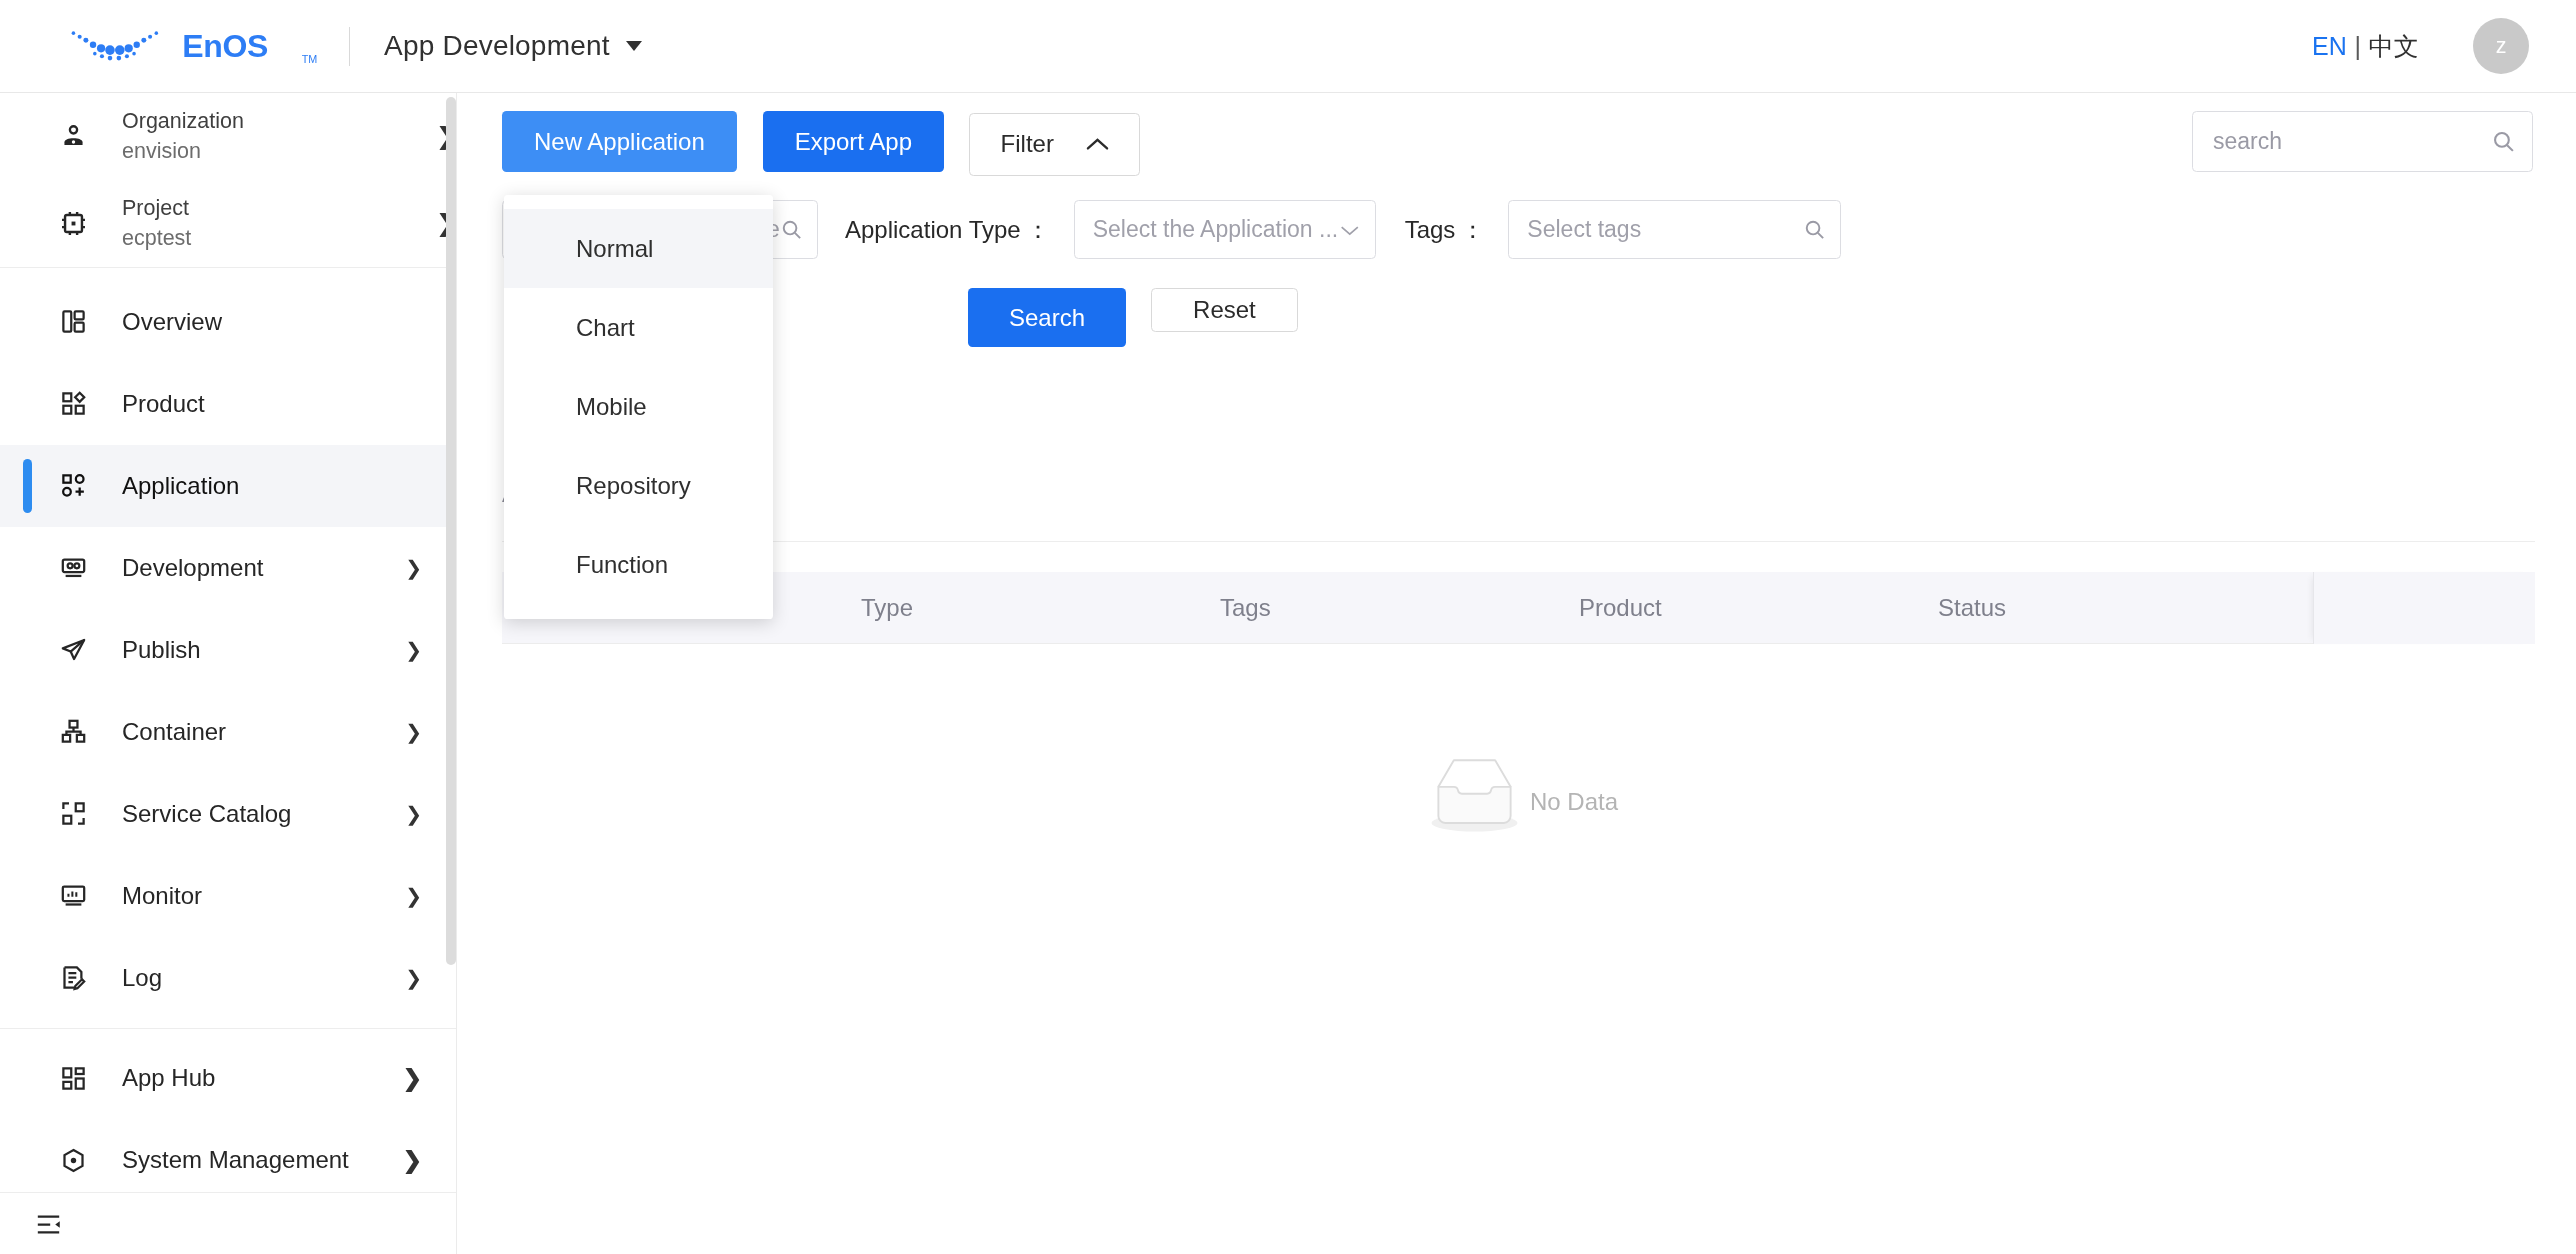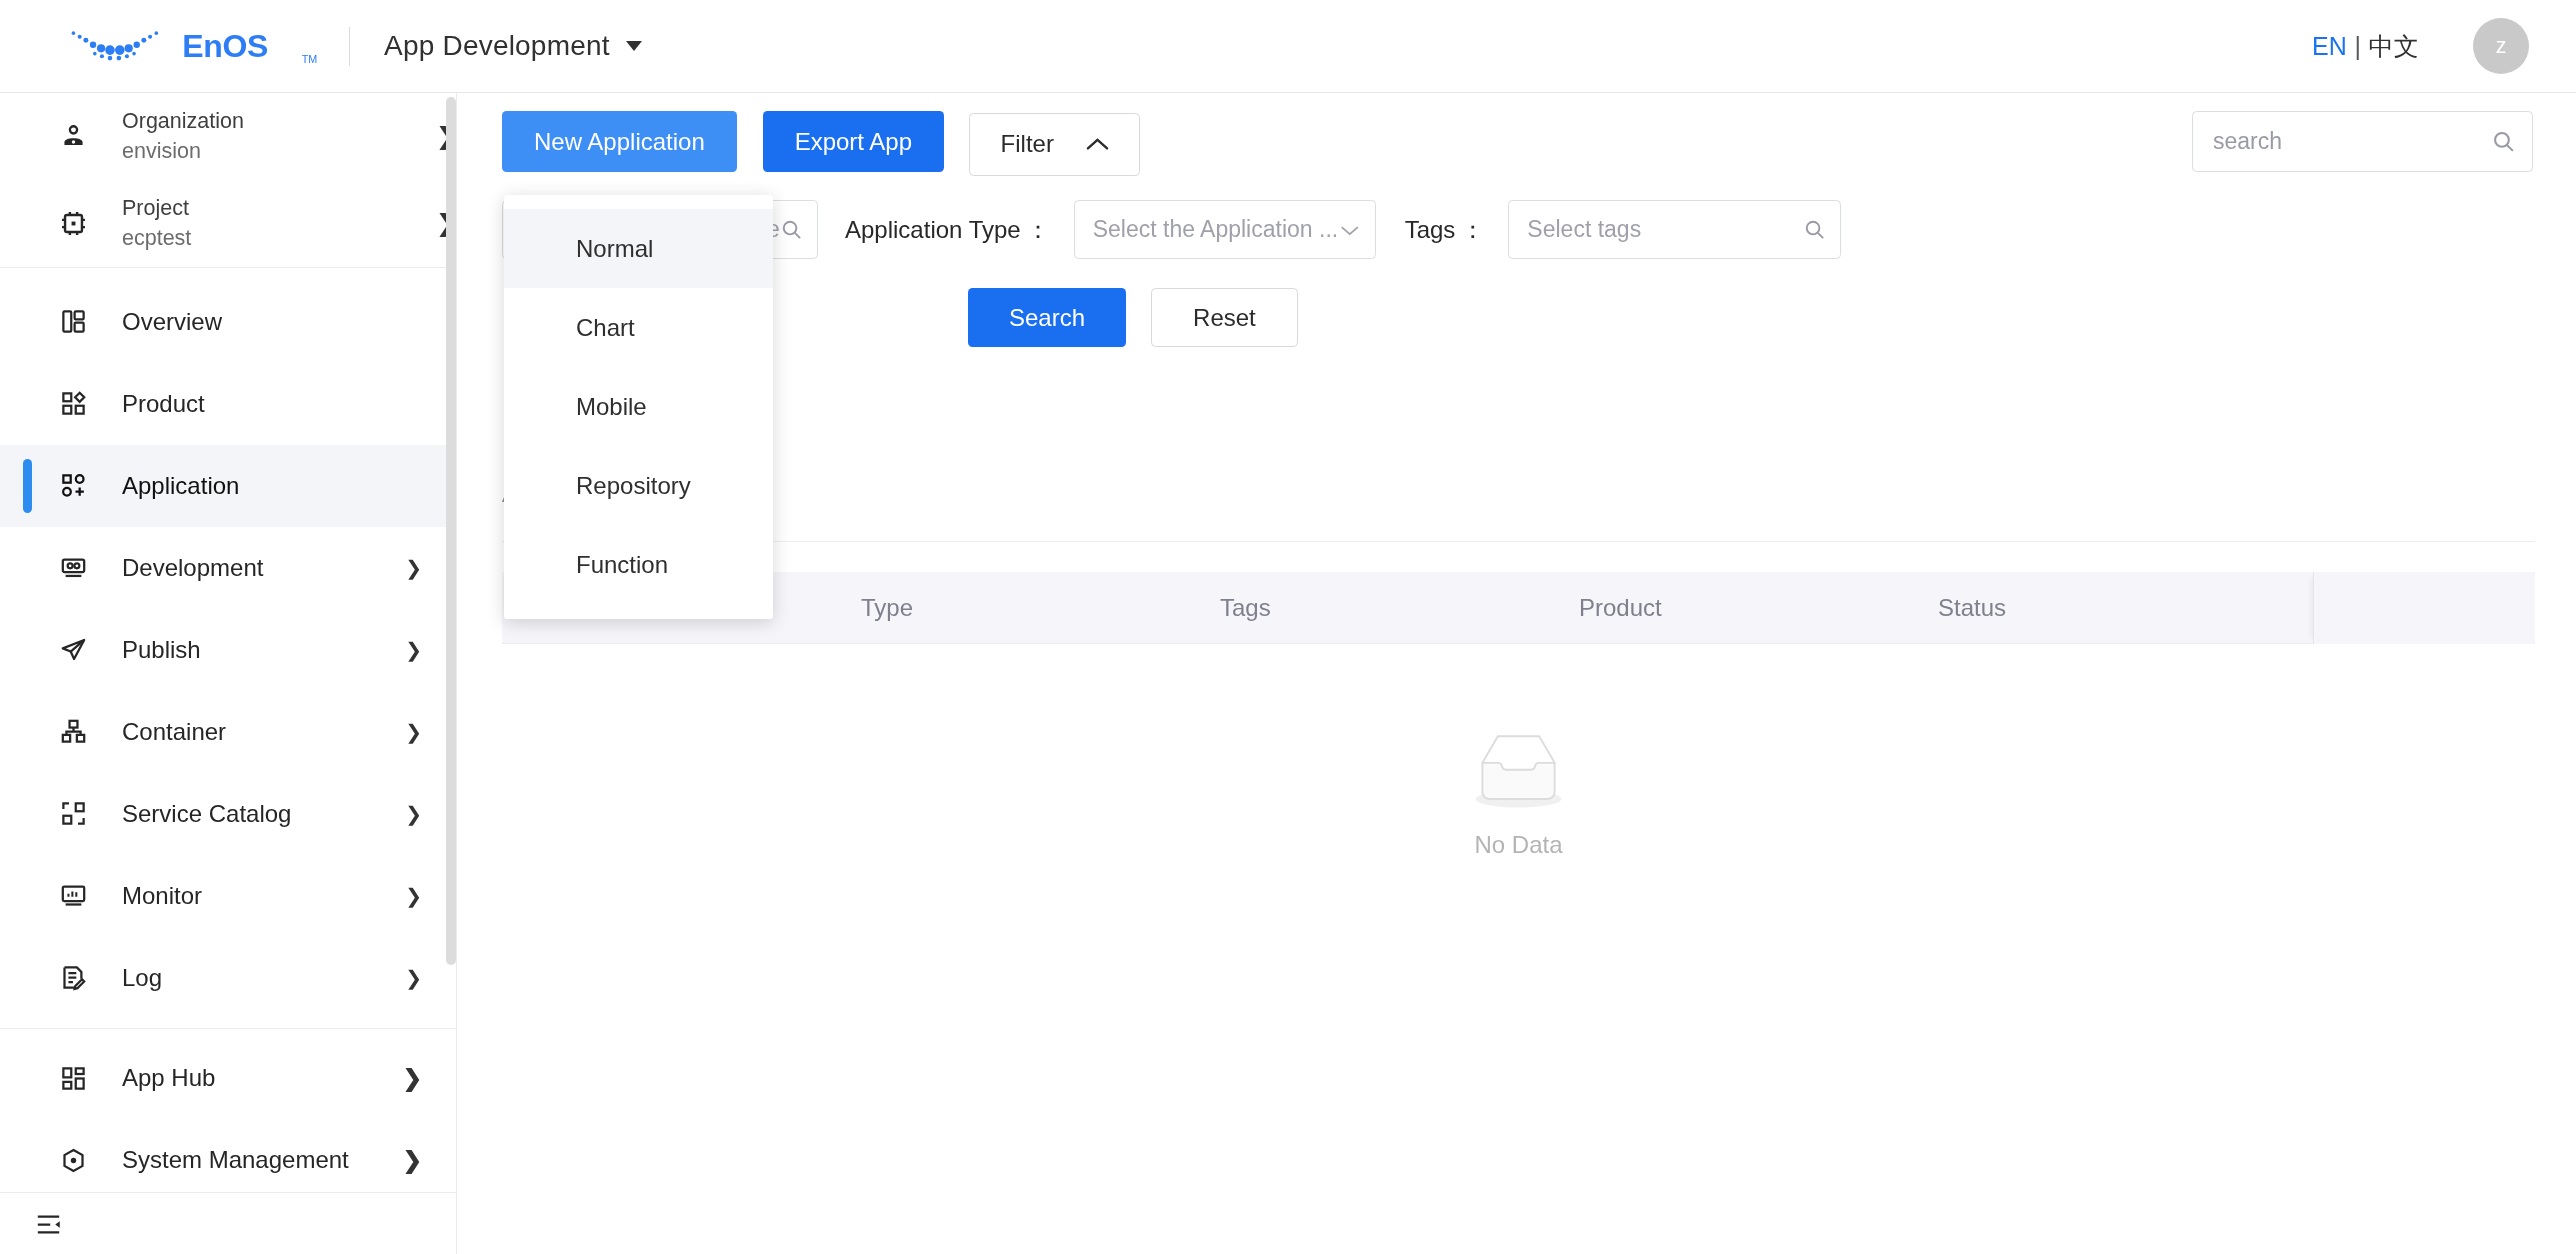--- a/index.html
+++ b/index.html
@@ -162,21 +162,21 @@
   .actions-row {
     position: absolute; top: 95px; left: 466px;
     display: flex; gap: 25px;
   }
   .btn-search {
     background: #1a6ff0; color: #fff; font-size: 24px;
     height: 59px; padding: 0 41px; border: none; border-radius: 4.5px;
   }
   .btn-reset {
     background: #fff; color: #2b2b2b; font-size: 24px;
-    height: 59px; padding: 0 41px;
+    height: 44px; padding: 0 41px;
     border: 0.9px solid #d9d9d9; border-radius: 4.5px;
   }
 
   .all-apps {
     position: absolute; top: 387px; left: 44px;
     font-size: 24px; color: #8a8a96;
   }
   .panel-rule {
     position: absolute; top: 448px; left: 44px;
     width: 2033px; height: 0.9px; background: #ededed;
@@ -197,21 +197,21 @@
   .th-type  { width: 359px; }
   .th-tags  { width: 359px; }
   .th-prod  { width: 359px; }
   .th-status{ width: 359px; }
   .th-action{
     width: 222px; margin-left: auto; height: 72px;
     border-left: 0.9px solid #e6e6ea; background: #f6f6fa;
     box-shadow: -5.4px 0 7.2px -5.4px rgba(0,0,0,.09);
   }
   .tbody-empty {
-    height: 296px; display: flex; flex-direction: column;
+    height: 296px; display: flex; flex-direction: row;
     align-items: center; justify-content: center;
     background: #fff;
   }
   .empty-label { font-size: 24px; color: #b4b4b4; margin-top: 20px; }
 
   
   .dropdown {
     position: absolute; top: 195px; left: 504px;
     width: 269px; padding: 14.3px 0;
     background: #ffffff; border-radius: 3.6px;

